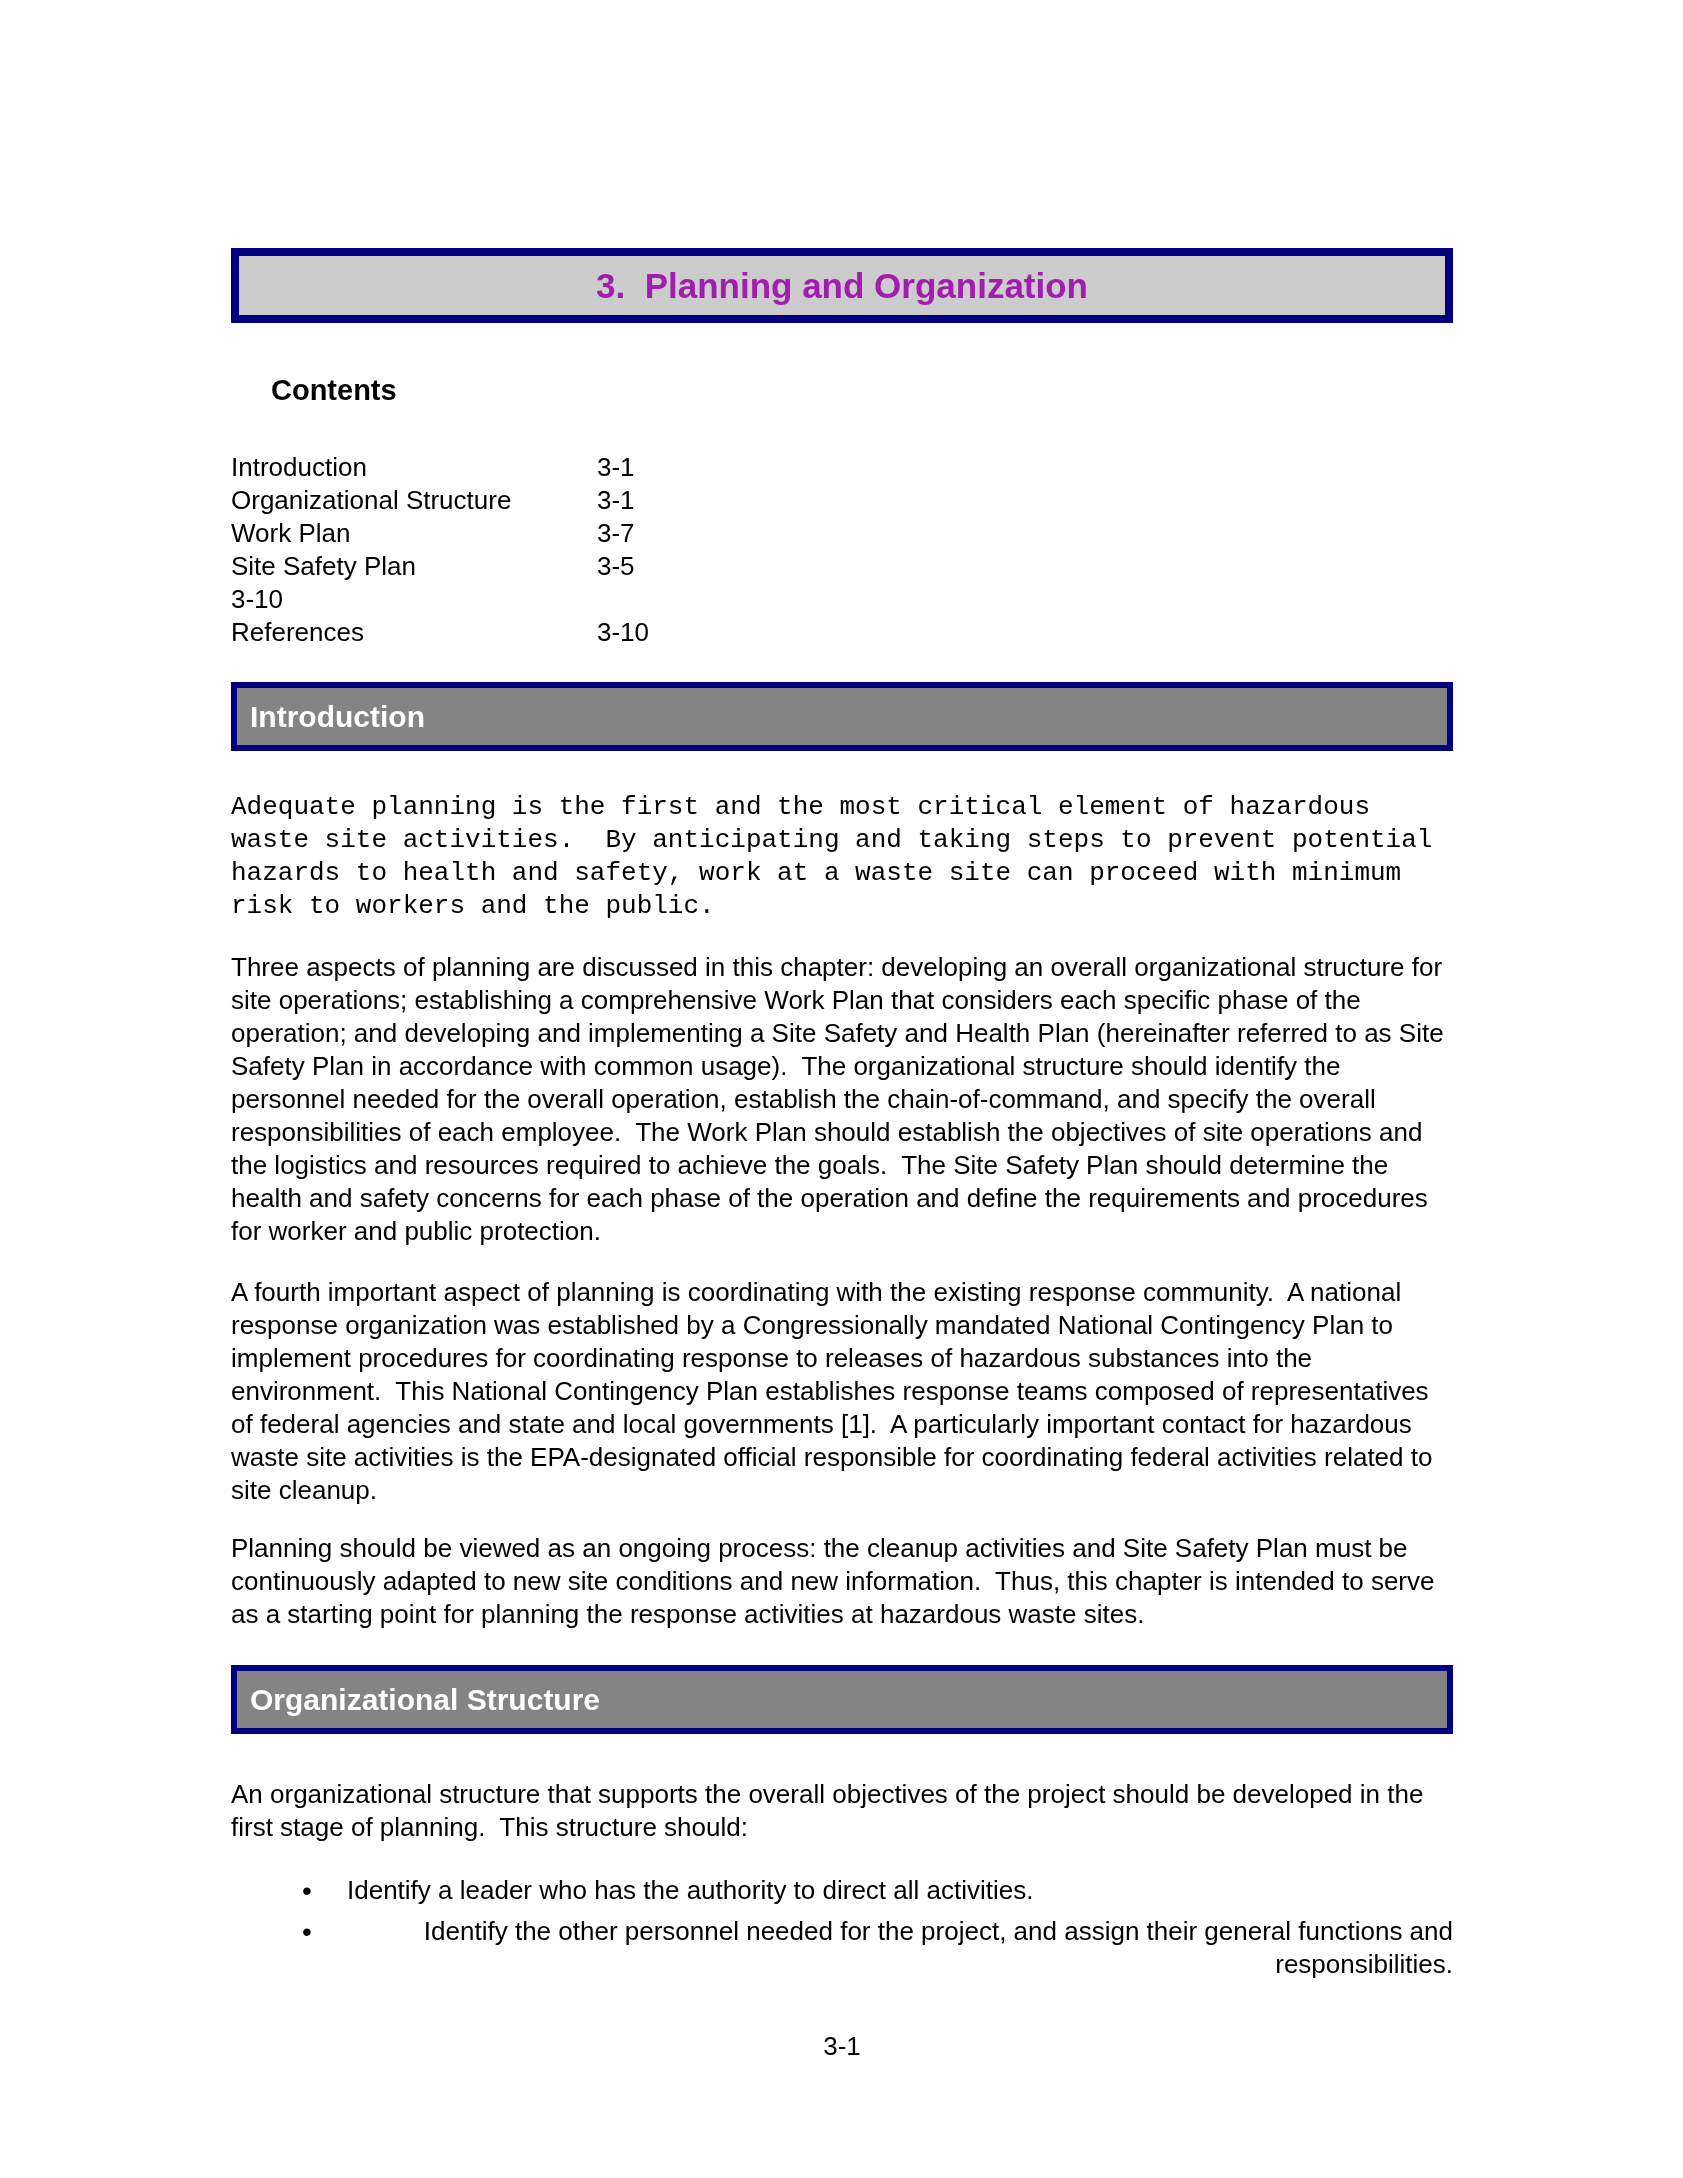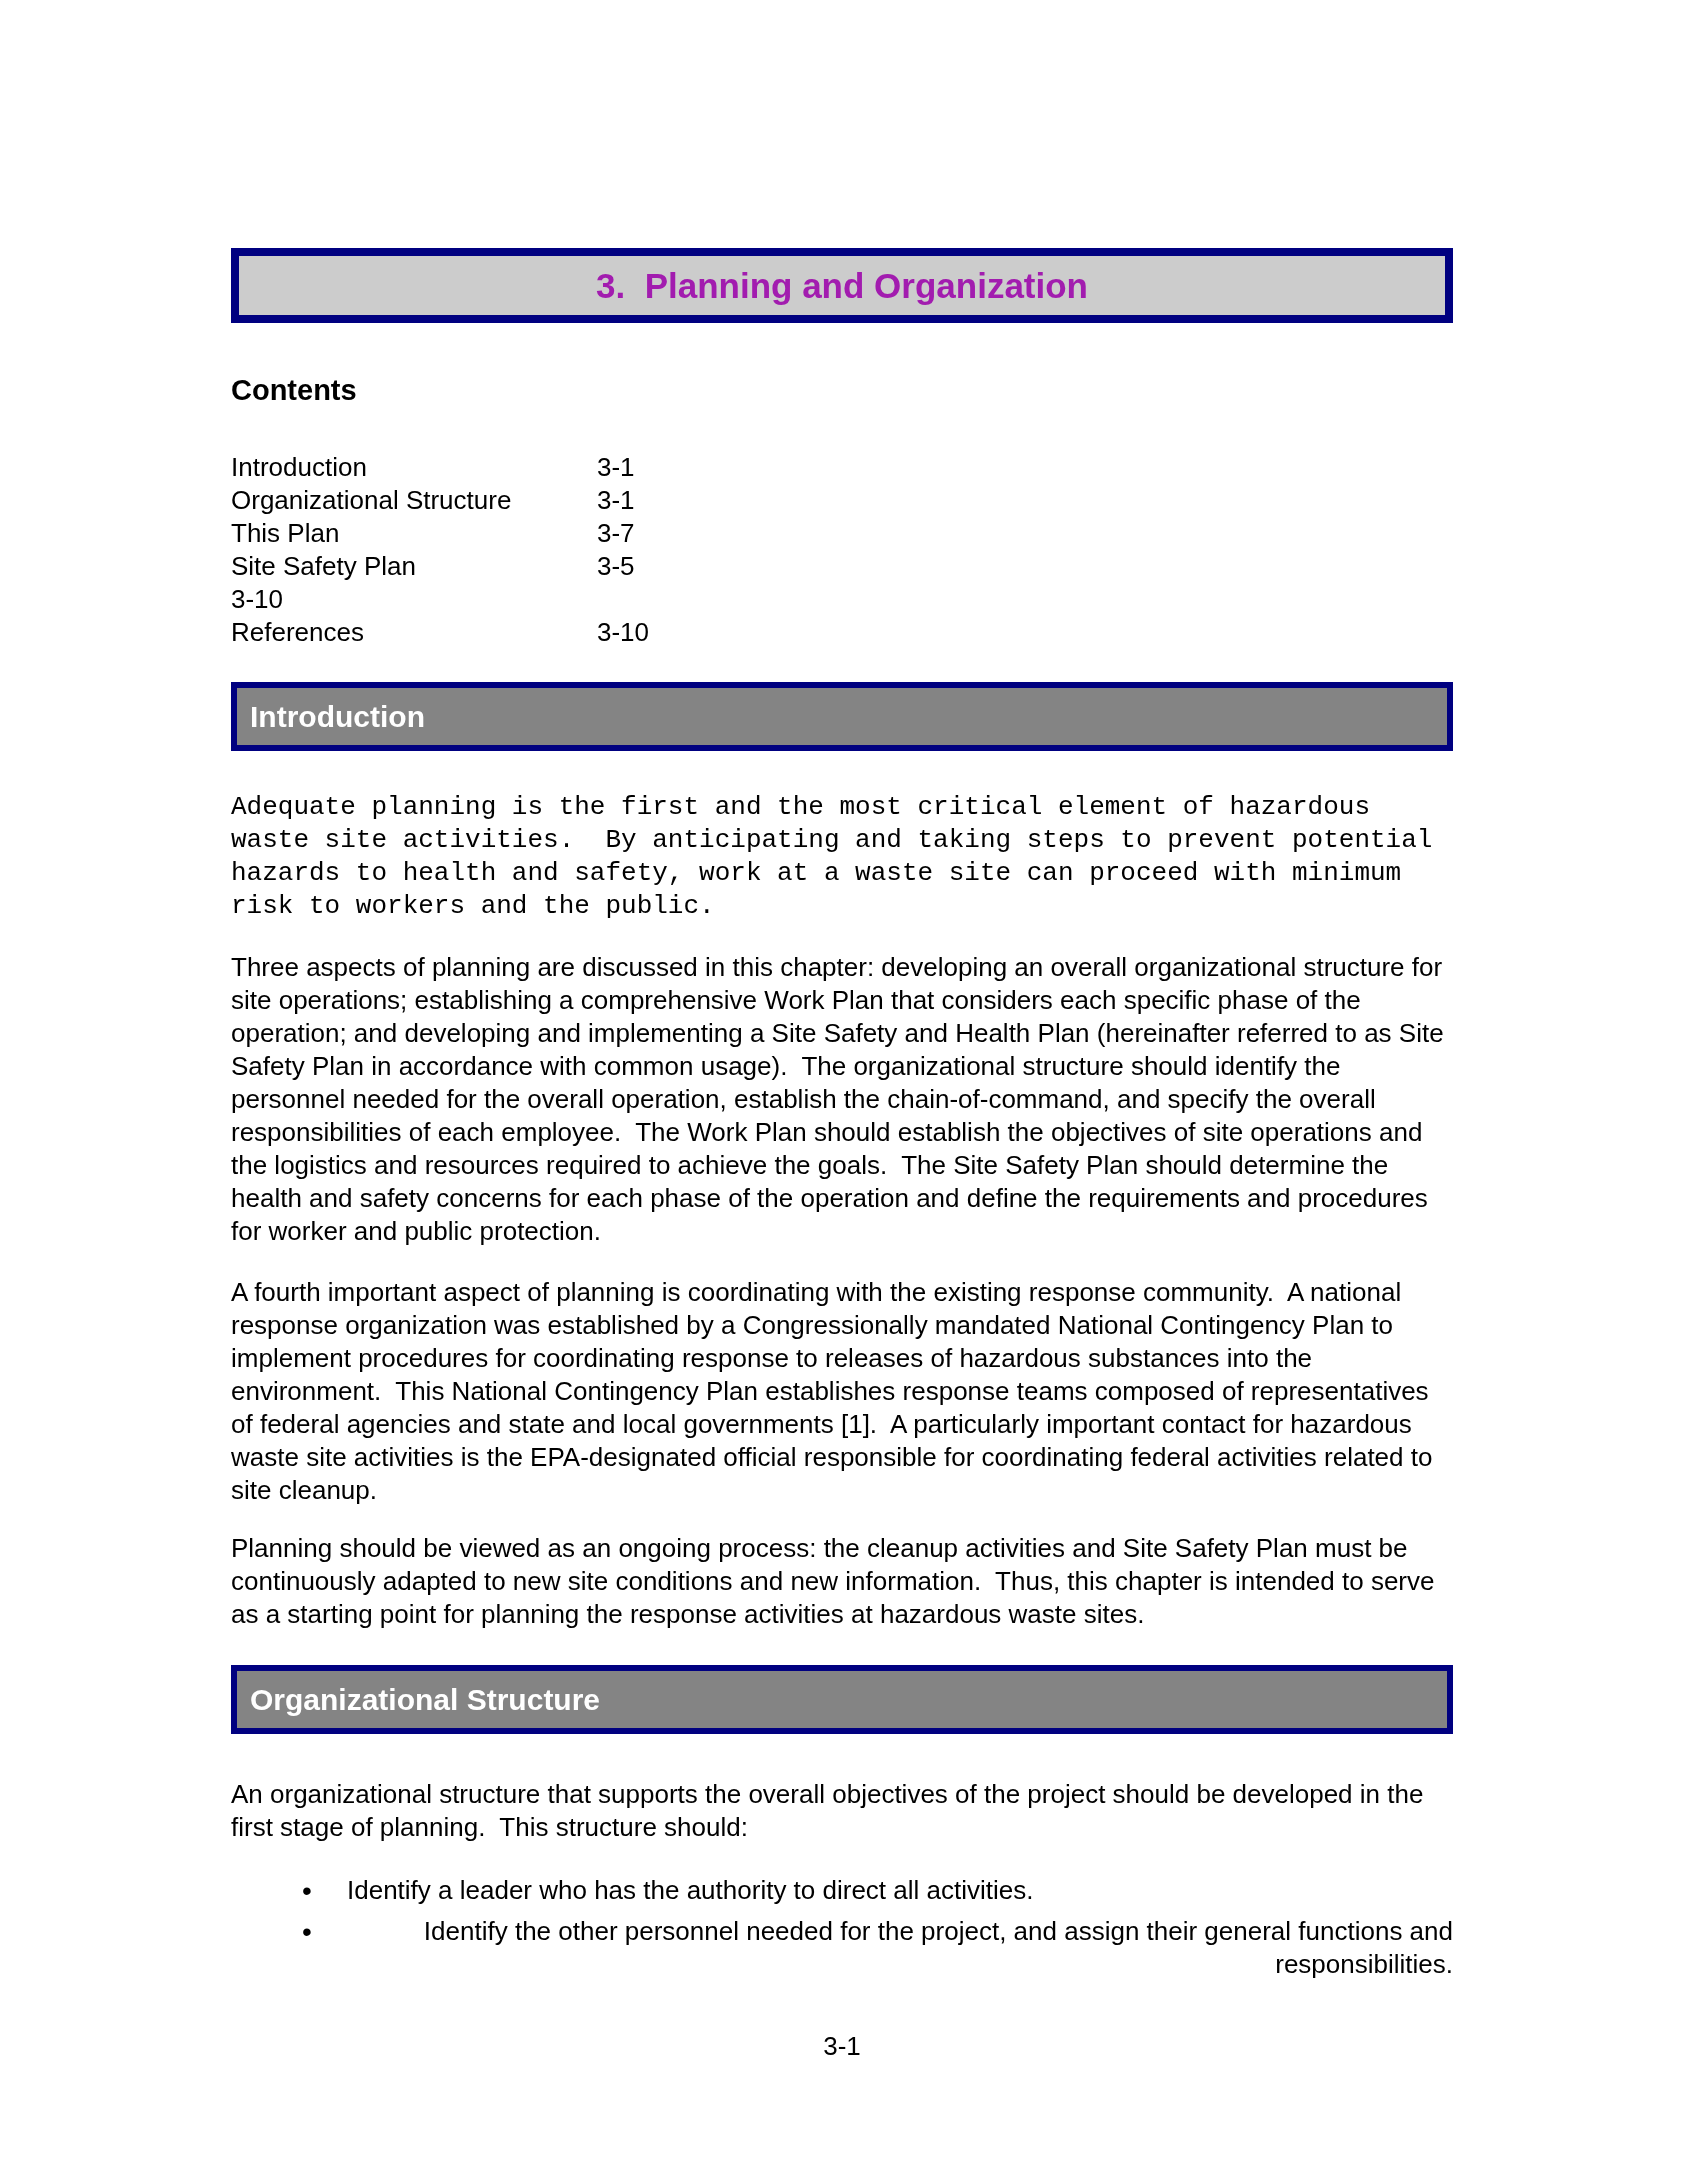--- a/index.html
+++ b/index.html
@@ -31,20 +31,21 @@
     font-weight: bold;
     font-size: 35px;
     white-space: pre;
     color: #a21caf;
   }
   .contents-heading {
     margin-top: 50px;
     font-size: 29px;
     font-weight: bold;
     line-height: 34px;
+    margin-left: 40px;
   }
   .toc {
     margin-top: 44px;
     font-size: 26px;
     line-height: 33px;
   }
   .toc-row { display: flex; }
   .toc-label { width: 366px; }
   .toc-page { }
   .section-banner {
@@ -114,21 +115,21 @@
     <div class="toc">
       <div class="toc-row">
         <span class="toc-label">Introduction</span>
         <span class="toc-page">3-1</span>
       </div>
       <div class="toc-row">
         <span class="toc-label">Organizational Structure</span>
         <span class="toc-page">3-1</span>
       </div>
       <div class="toc-row">
-        <span class="toc-label">This Plan</span>
+        <span class="toc-label">Work Plan</span>
         <span class="toc-page">3-7</span>
       </div>
       <div class="toc-row">
         <span class="toc-label">Site Safety Plan</span>
         <span class="toc-page">3-5</span>
       </div>
       <div class="toc-row">
         <span class="toc-page">3-10</span>
       </div>
       <div class="toc-row">

